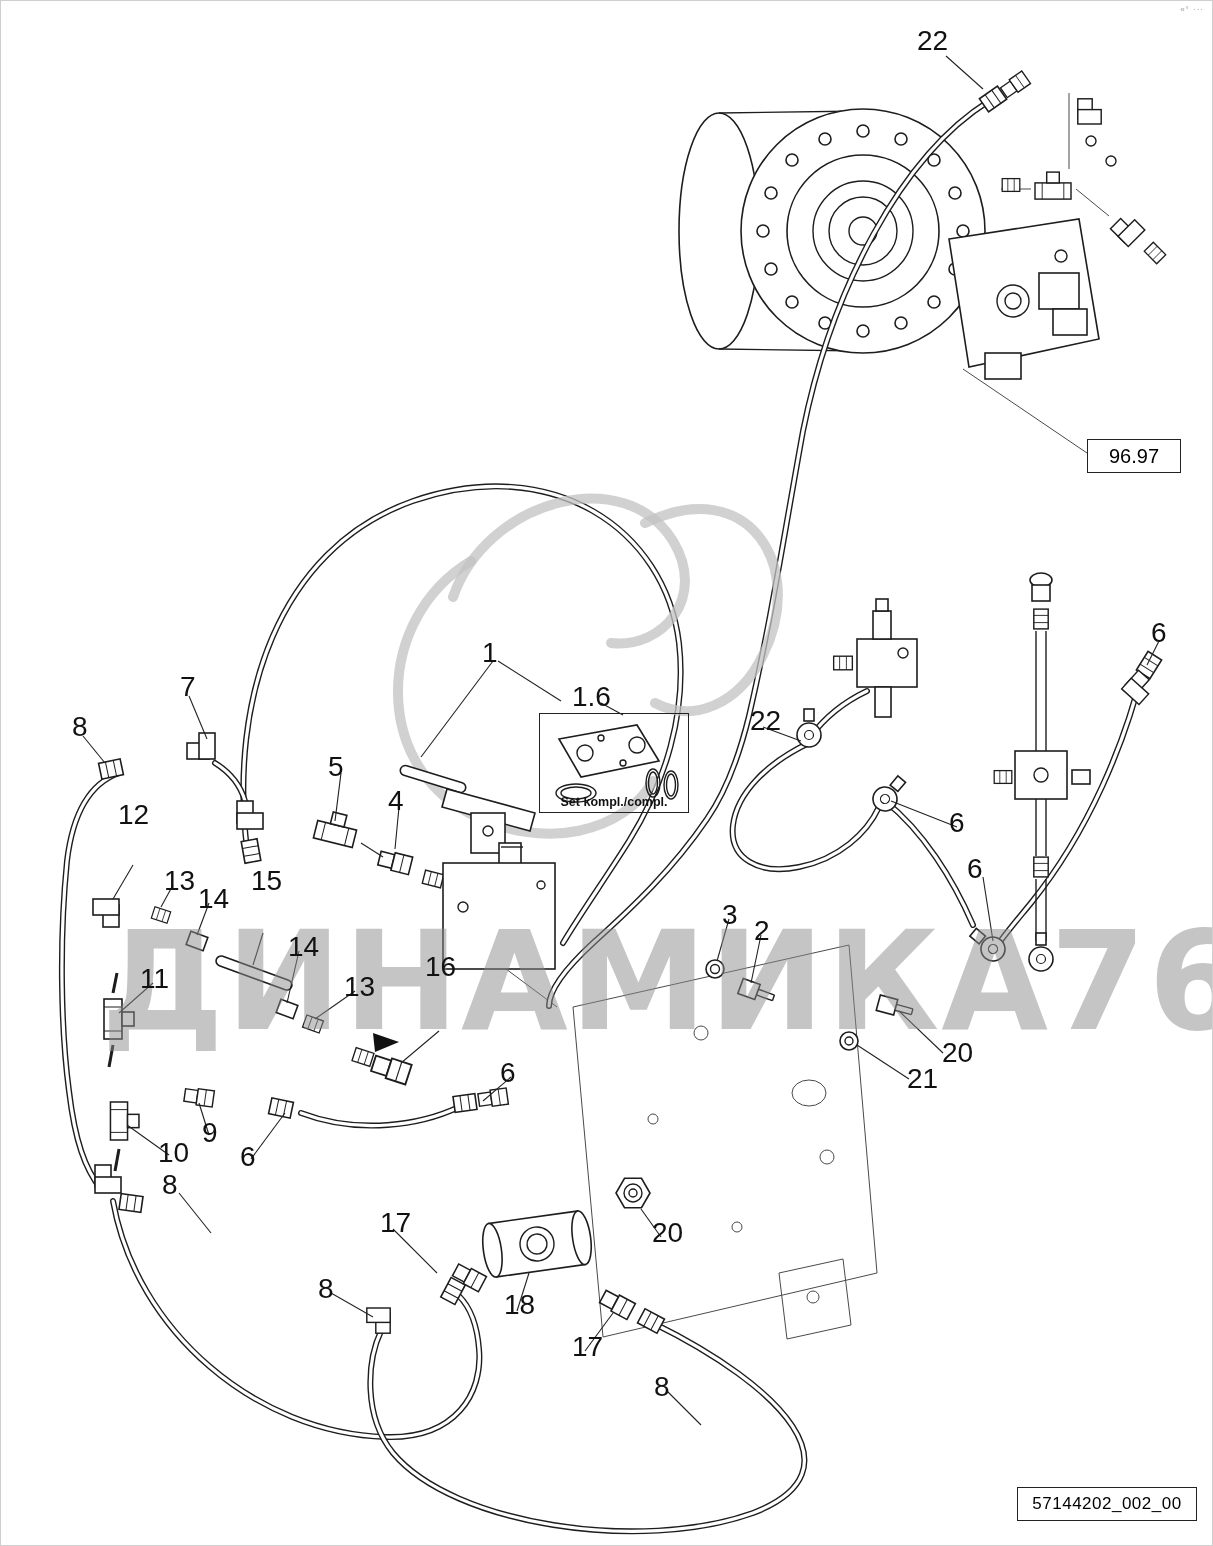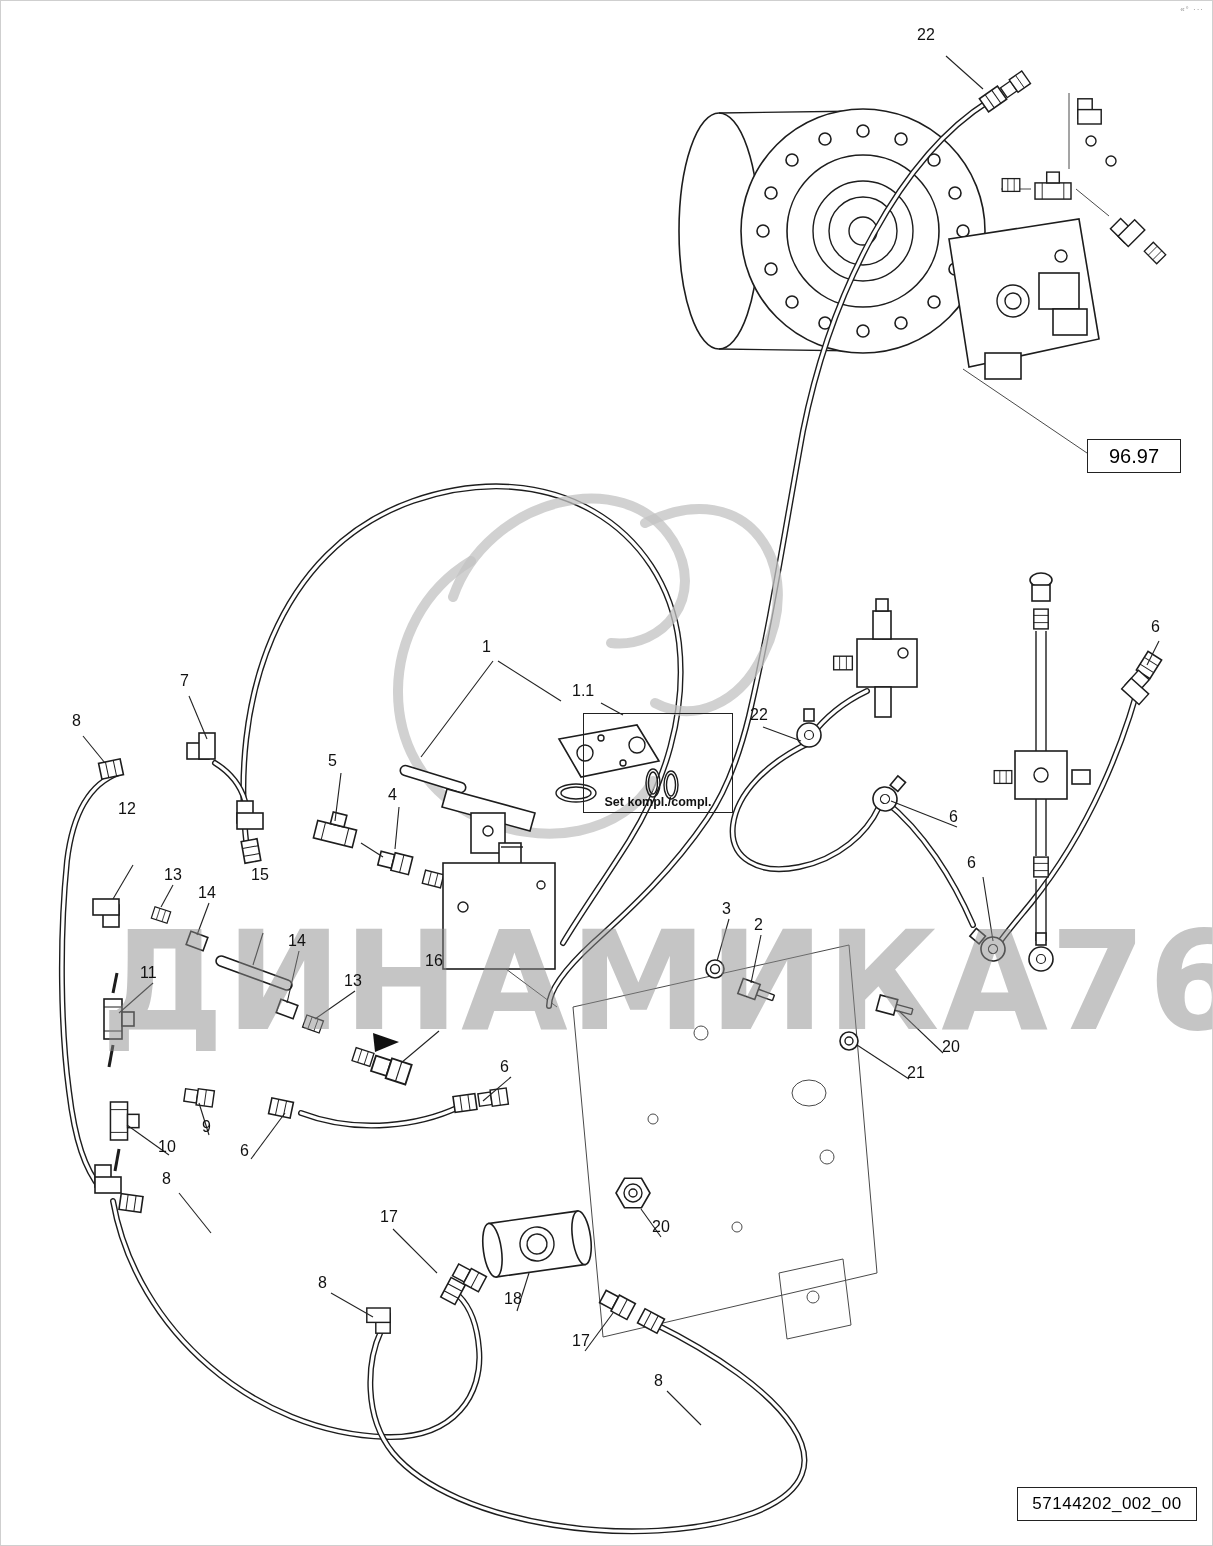--- a/index.html
+++ b/index.html
@@ -11,27 +11,27 @@
   .pl{fill:none;stroke:#1d1d1d;stroke-width:1.4;}
   .t{fill:none;stroke:#4a4a4a;stroke-width:1;}
   .lead{stroke:#222;stroke-width:1.1;fill:none;}
   .h-out{fill:none;stroke:#1d1d1d;stroke-width:6;stroke-linecap:round;}
   .h-in{fill:none;stroke:#fff;stroke-width:3.2;stroke-linecap:round;}
   .swirl{fill:none;stroke:#c2c2c2;stroke-width:10;stroke-linecap:round;opacity:.75;}
   
   .wm{position:absolute;left:100px;top:912px;font-size:138px;font-weight:bold;
       color:rgba(140,140,140,.5);letter-spacing:2px;white-space:nowrap;pointer-events:none;
       font-family:"DejaVu Sans",sans-serif;line-height:1;}
-  .callout{position:absolute;font-size:16px;color:#111;white-space:nowrap;line-height:1;}
+  .callout{position:absolute;font-size:28px;color:#111;white-space:nowrap;line-height:1;}
   .refbox{position:absolute;left:1086px;top:438px;width:92px;height:32px;border:1.6px solid #222;
           display:flex;align-items:center;justify-content:center;font-size:20px;background:#fff;}
   .docbox{position:absolute;left:1016px;top:1486px;width:178px;height:32px;border:1.4px solid #222;
           display:flex;align-items:center;justify-content:center;font-size:17px;letter-spacing:.5px;background:#fff;}
   .setbox{position:absolute;left:538px;top:712px;width:150px;height:100px;border:1.3px solid #222;
-          display:flex;align-items:flex-end;justify-content:center;padding-bottom:3px;box-sizing:border-box;margin-left:44px;}
+          display:flex;align-items:flex-end;justify-content:center;padding-bottom:3px;box-sizing:border-box;}
   .setbox span{font-size:12.5px;font-weight:bold;color:#111;}
   .corner{position:absolute;right:8px;top:4px;font-size:8px;color:#999;letter-spacing:1px;}
 </style>
 </head>
 <body>
 
 <div class="page">
 
 <svg class="diagram" width="1213" height="1546" viewBox="0 0 1213 1546">
   <defs>
@@ -358,21 +358,21 @@
 </div>
 
 <div class="refbox">96.97</div>
 
 <div class="docbox">57144202_002_00</div>
 
 <div class="corner">«° ···</div>
 
 <div class="callout" style="left:916px;top:26px">22</div>
 <div class="callout" style="left:481px;top:638px">1</div>
-<div class="callout" style="left:571px;top:682px">1.1</div>
+<div class="callout" style="left:571px;top:682px">1.6</div>
 <div class="callout" style="left:179px;top:672px">7</div>
 <div class="callout" style="left:71px;top:712px">8</div>
 <div class="callout" style="left:327px;top:752px">5</div>
 <div class="callout" style="left:387px;top:786px">4</div>
 <div class="callout" style="left:749px;top:706px">22</div>
 <div class="callout" style="left:1150px;top:618px">6</div>
 <div class="callout" style="left:948px;top:808px">6</div>
 <div class="callout" style="left:966px;top:854px">6</div>
 <div class="callout" style="left:117px;top:800px">12</div>
 <div class="callout" style="left:163px;top:866px">13</div>

